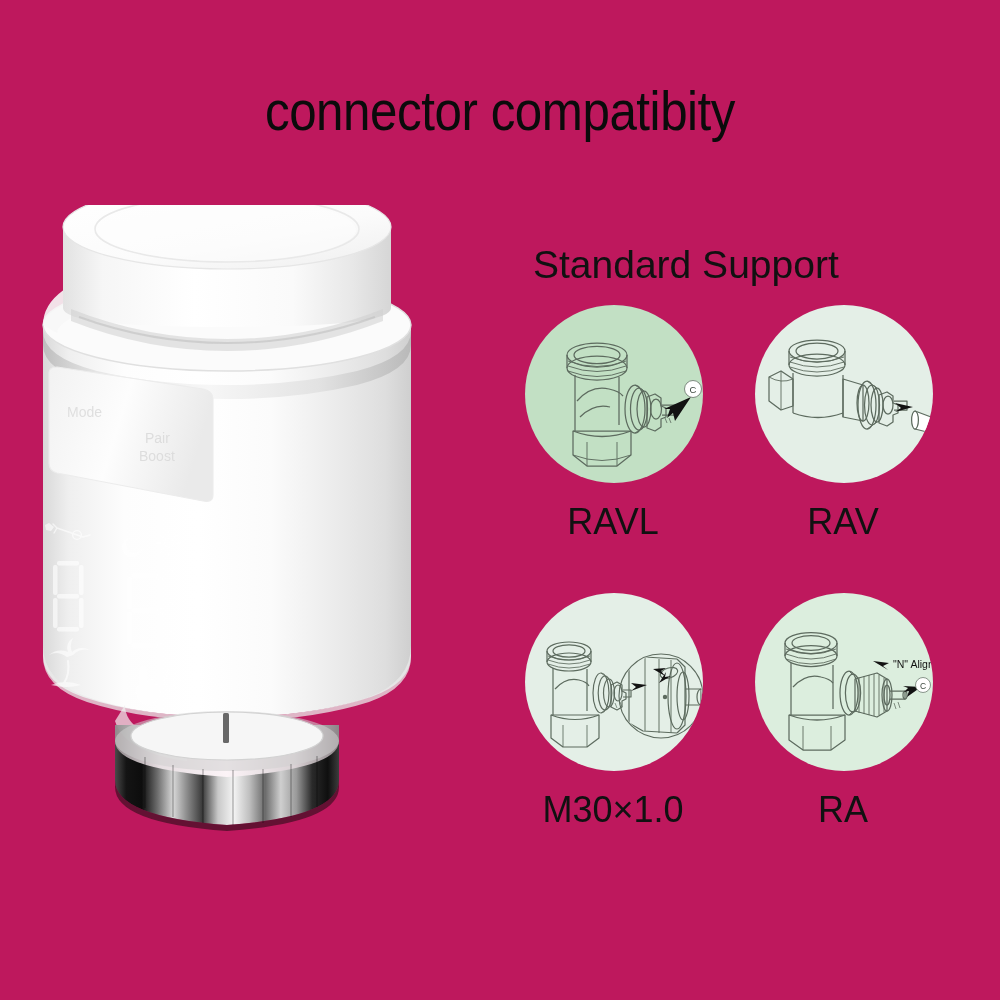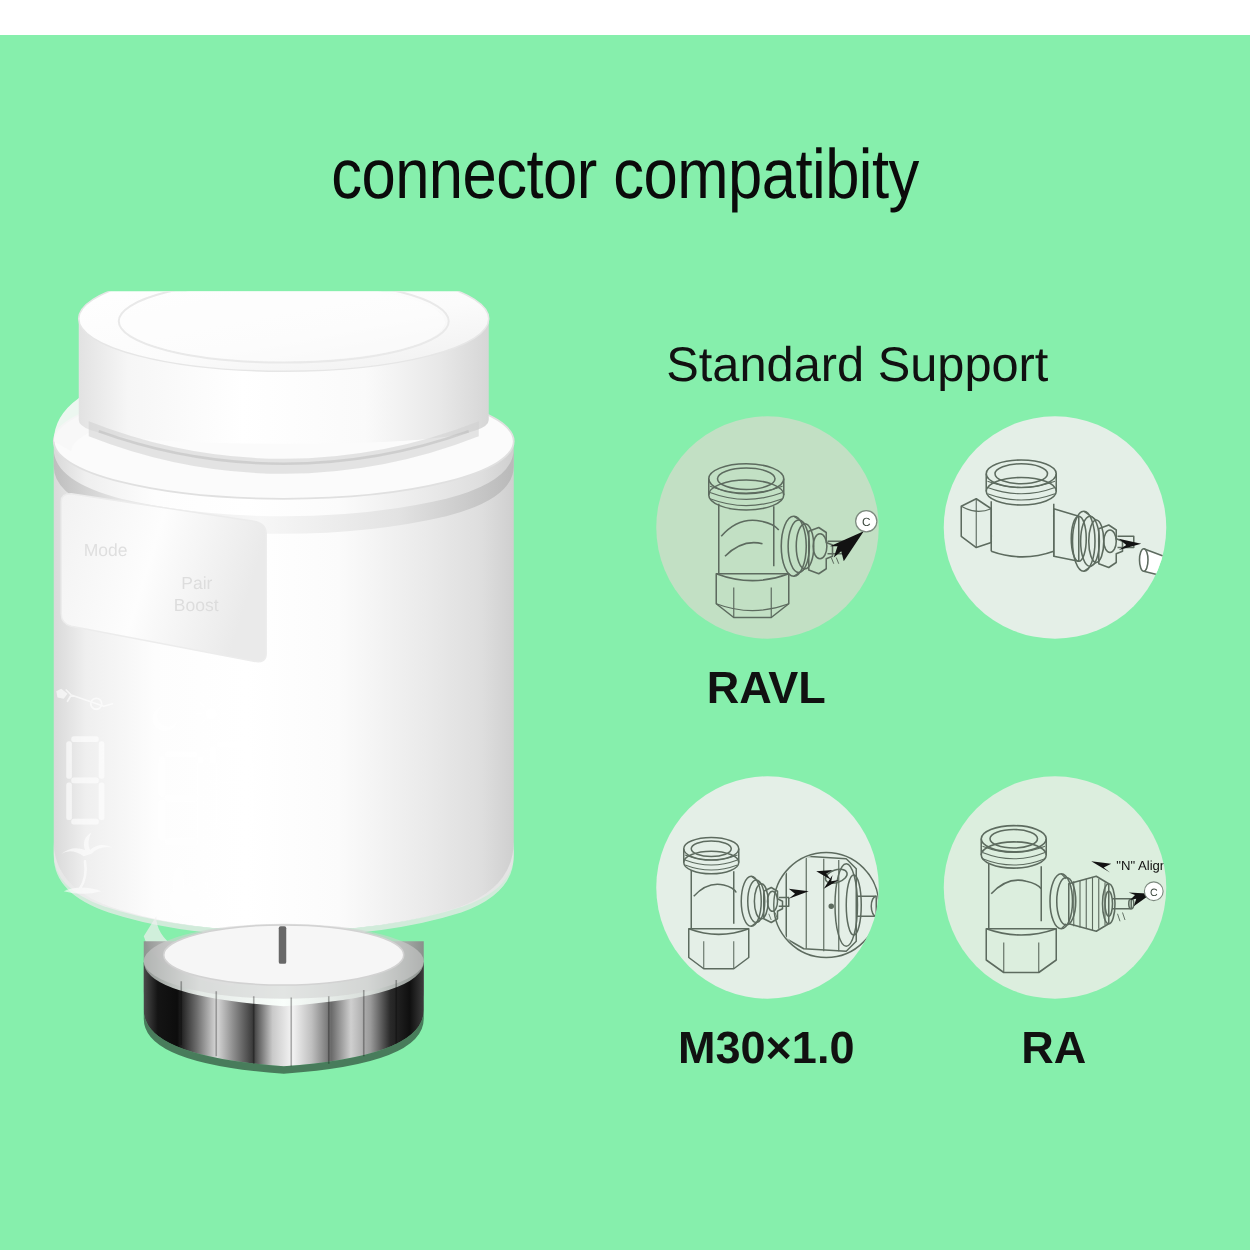--- a/index.html
+++ b/index.html
@@ -3,21 +3,21 @@
 <meta charset="utf-8">
 <style>
   html,body{margin:0;padding:0;}
   body{
     width:1000px;height:1000px;
     background:#ffffff;
     font-family:"Liberation Sans",sans-serif;
     overflow:hidden;
     position:relative;
   }
-  #page{position:absolute;inset:0;background:#86efac;margin-top:28px;}
+  #page{position:absolute;inset:0;background:#be185d;}
 
   
   .page-title{
     position:absolute;left:0;top:78px;width:1000px;
     text-align:center;
     font-family:"Liberation Sans",sans-serif;
     font-size:56px;
     font-weight:400;
     letter-spacing:-0.5px;
     color:#0b0b0b;
@@ -44,21 +44,21 @@
   .valve-circle{
     position:absolute;left:12px;top:0;
     width:178px;height:178px;border-radius:50%;
     overflow:hidden;
   }
   .valve-circle svg{position:absolute;left:0;top:0;}
 
   .valve-label{
     position:absolute;top:196px;left:0;width:200px;
     text-align:center;
-    font-size:36px;font-weight:700;color:#111;
+    font-size:36px;font-weight:400;color:#111;
     white-space:nowrap;
   }
 
   
   .product{position:absolute;left:27px;top:205px;width:400px;height:700px;}
   .product svg{position:absolute;left:0;top:0;}
 </style>
 </head>
 <body>
 
@@ -348,20 +348,21 @@
             <path d="M160,106 L176,112 L176,128 L160,124 Z" fill="#ffffff"></path>
             <ellipse cx="160" cy="115" rx="3.4" ry="9" fill="#ffffff"></ellipse>
             <path d="M176,112 l0,16" stroke-width="0.9"></path>
           </g>
 
           <g>
             <path d="M158,102 L140,98 L146,103 L140,107 Z" fill="#121212"></path>
           </g>
         </svg>
       </div>
+      <div class="valve-label">RAV</div>
     </div>
 
     <div class="valve-cell cell-2">
       <div class="valve-circle" style="background:#e4efe7">
         <svg width="178" height="178" viewBox="0 0 178 178">
           <g stroke="#5d6b5f" stroke-width="1.2" fill="none" stroke-linejoin="round">
 
             <ellipse cx="44" cy="58" rx="22" ry="9"></ellipse>
             <ellipse cx="44" cy="58" rx="16" ry="6.2"></ellipse>
             <path d="M22,58 L22,69 M66,58 L66,69"></path>

